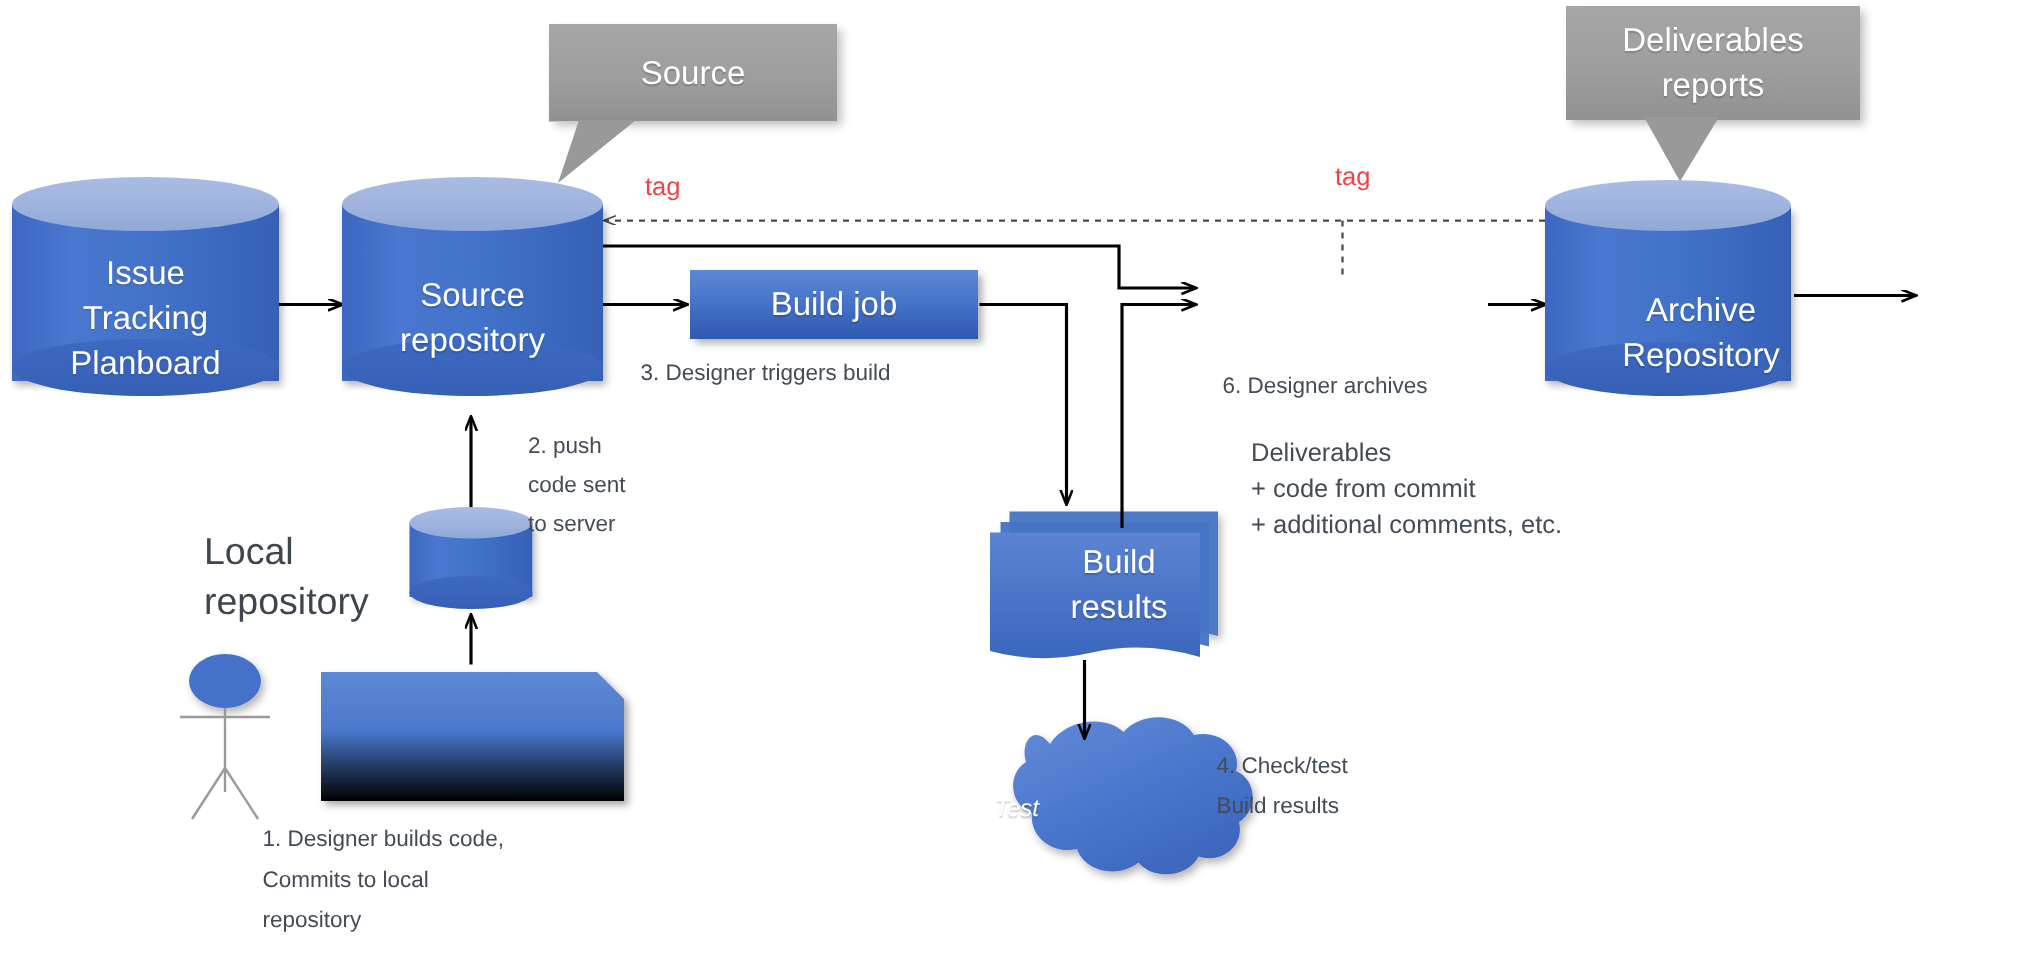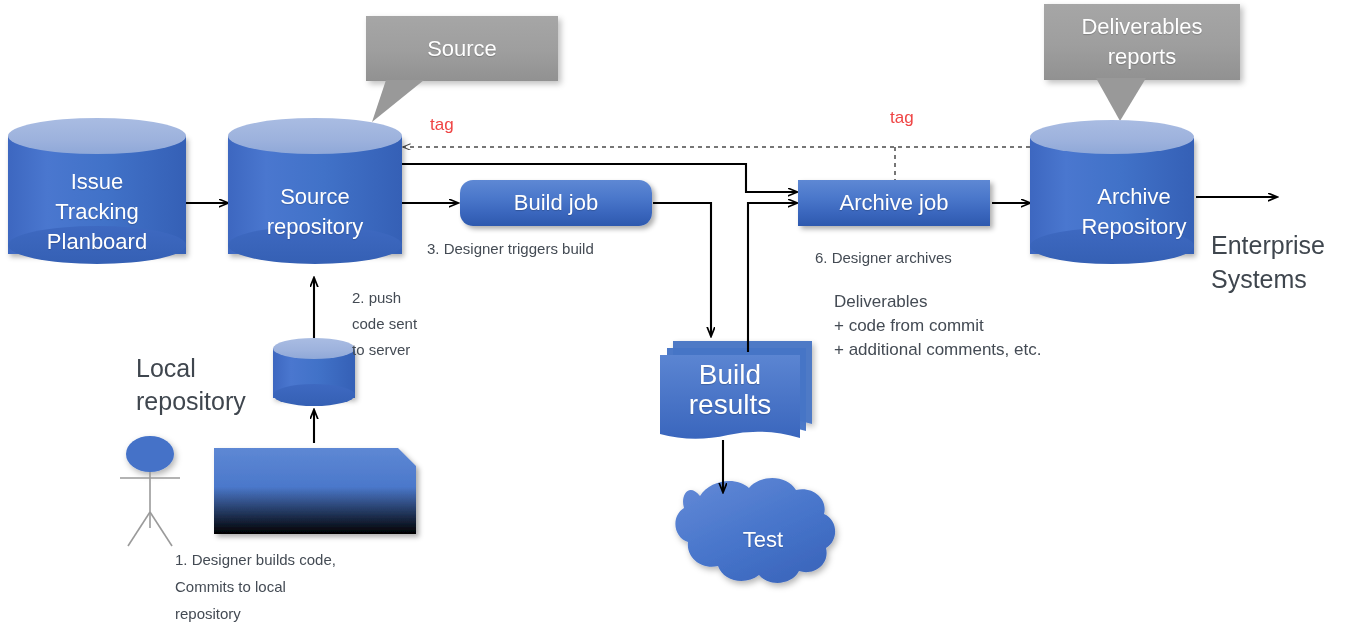--- a/index.html
+++ b/index.html
@@ -207,38 +207,35 @@
   <div class="cyl" style="left:273px;top:338px;width:82px;height:70px;">
     <div class="body" style="top:10px;height:50px;"></div>
     <div class="botcap" style="top:46px;height:22px;"></div>
     <div class="topcap" style="height:21px;"></div>
   </div>
 
   <div class="cyl" style="left:1030px;top:120px;width:164px;height:150px;">
     <div class="body" style="top:18px;height:116px;"></div>
     <div class="botcap" style="top:108px;height:36px;"></div>
     <div class="topcap" style="height:34px;"></div>
-    <div class="txt" style="top:62px;white-space:pre-line;padding-left:44px;">Archive
+    <div class="txt" style="top:72px;white-space:pre-line;padding-left:44px;">Archive
 Repository</div>
   </div>
 
-  <div class="rect" style="left:460px;top:180px;width:192px;height:46px;border-radius:13px;">
+  <div class="rect" style="left:460px;top:180px;width:192px;height:46px;">
     <span>Build job</span>
   </div>
 
-  <div class="rect" style="left:798px;top:180px;width:192px;height:46px;">
-    <span>Archive job</span>
-  </div>
 
   <div style="position:absolute;left:660px;top:360px;width:140px;text-align:center;color:#fff;
-              font-size:28px;line-height:30px;white-space:pre-line;text-shadow:0 1px 1px rgba(0,0,0,.2);">Build
+              font-size:22px;line-height:30px;white-space:pre-line;text-shadow:0 1px 1px rgba(0,0,0,.2);padding-left:16px;">Build
 results</div>
 
-  <div style="position:absolute;left:663px;top:526px;width:120px;text-align:right;color:#fff;
-              font-size:22px;line-height:28px;text-shadow:0 1px 1px rgba(0,0,0,.2);">Test</div>
+  <div style="position:absolute;left:663px;top:526px;width:120px;text-align:left;color:#fff;
+              font-size:16px;line-height:28px;text-shadow:0 1px 1px rgba(0,0,0,.2);font-style:italic;">Test</div>
 
 
   <div class="lbl tag" style="left:430px;top:112px;">tag</div>
 
   <div class="lbl tag" style="left:890px;top:105px;">tag</div>
 
   <div class="lbl" style="left:427px;top:236px;">3. Designer triggers build</div>
 
   <div class="lbl" style="left:815px;top:245px;">6. Designer archives</div>
 
@@ -250,17 +247,17 @@
    code sent
    to server</div>
 
   <div class="lbl big" style="left:136px;top:352px;white-space:pre-line;text-align:left;">Local
 repository</div>
 
   <div class="lbl" style="left:175px;top:546px;white-space:pre-line;line-height:27px;">1. Designer builds code,
     Commits to local
     repository</div>
 
-
-  <div class="lbl big" style="left:1211px;top:228px;white-space:pre-line;line-height:34px;">Enterprise
-Systems</div>
+  <div class="lbl" style="left:811px;top:497px;white-space:pre-line;line-height:27px;">4. Check/test
+     Build results</div>
+
 
 </div>
 
 </body></html>

